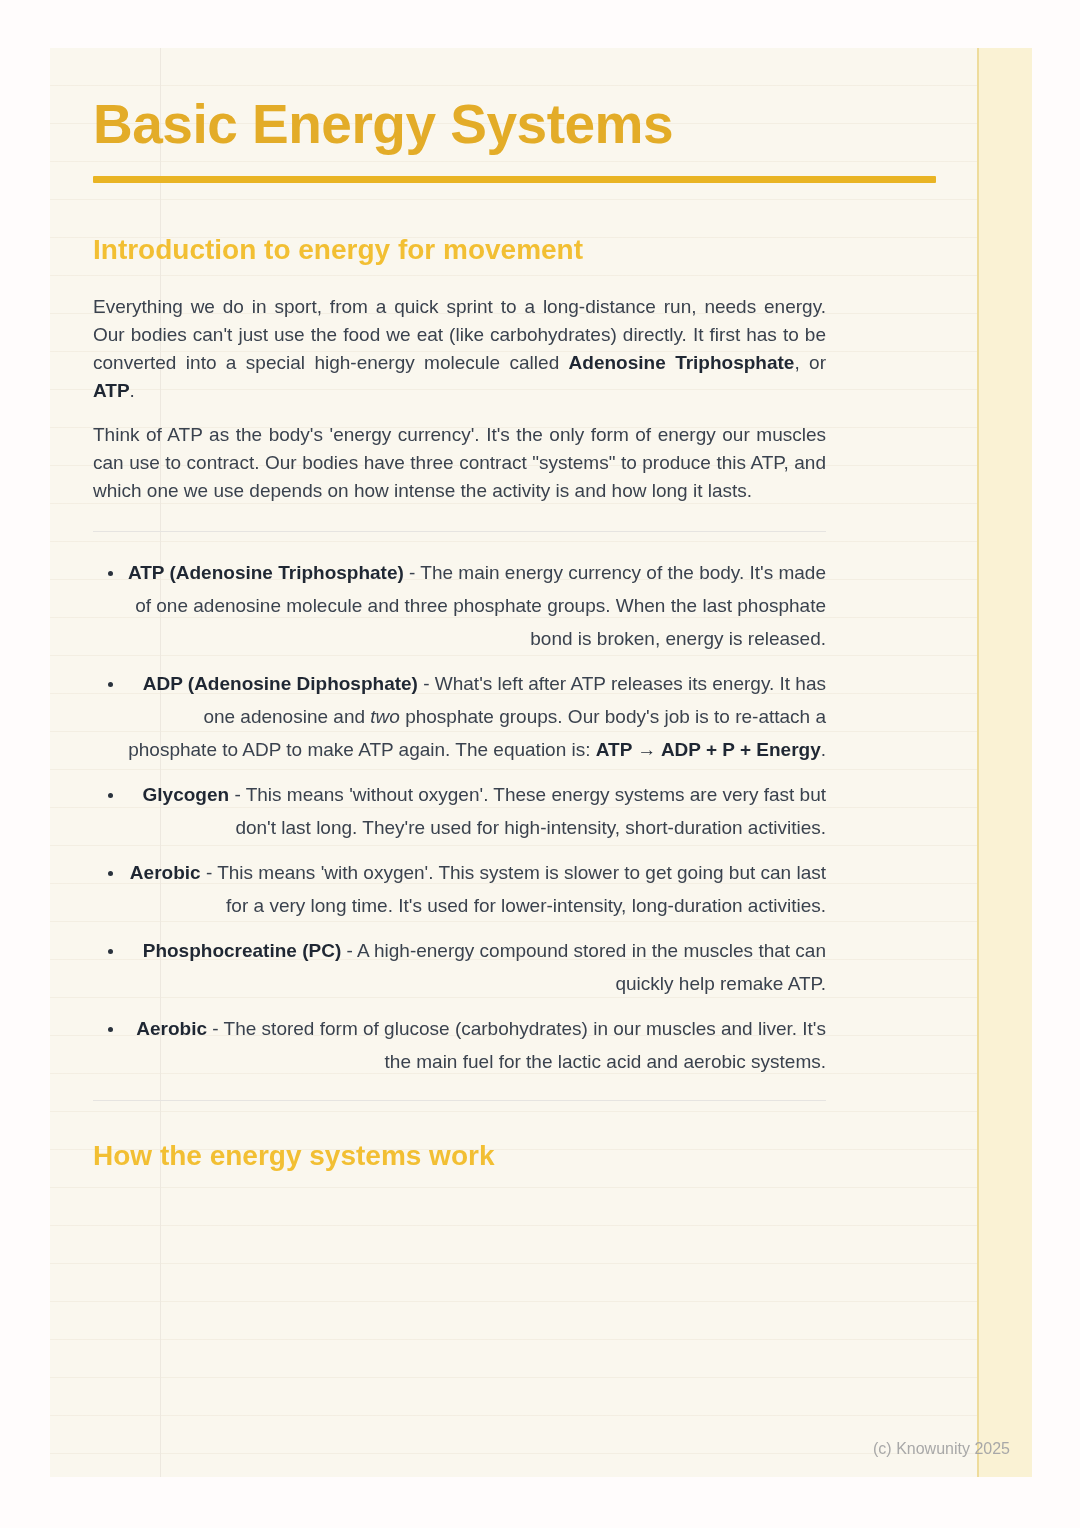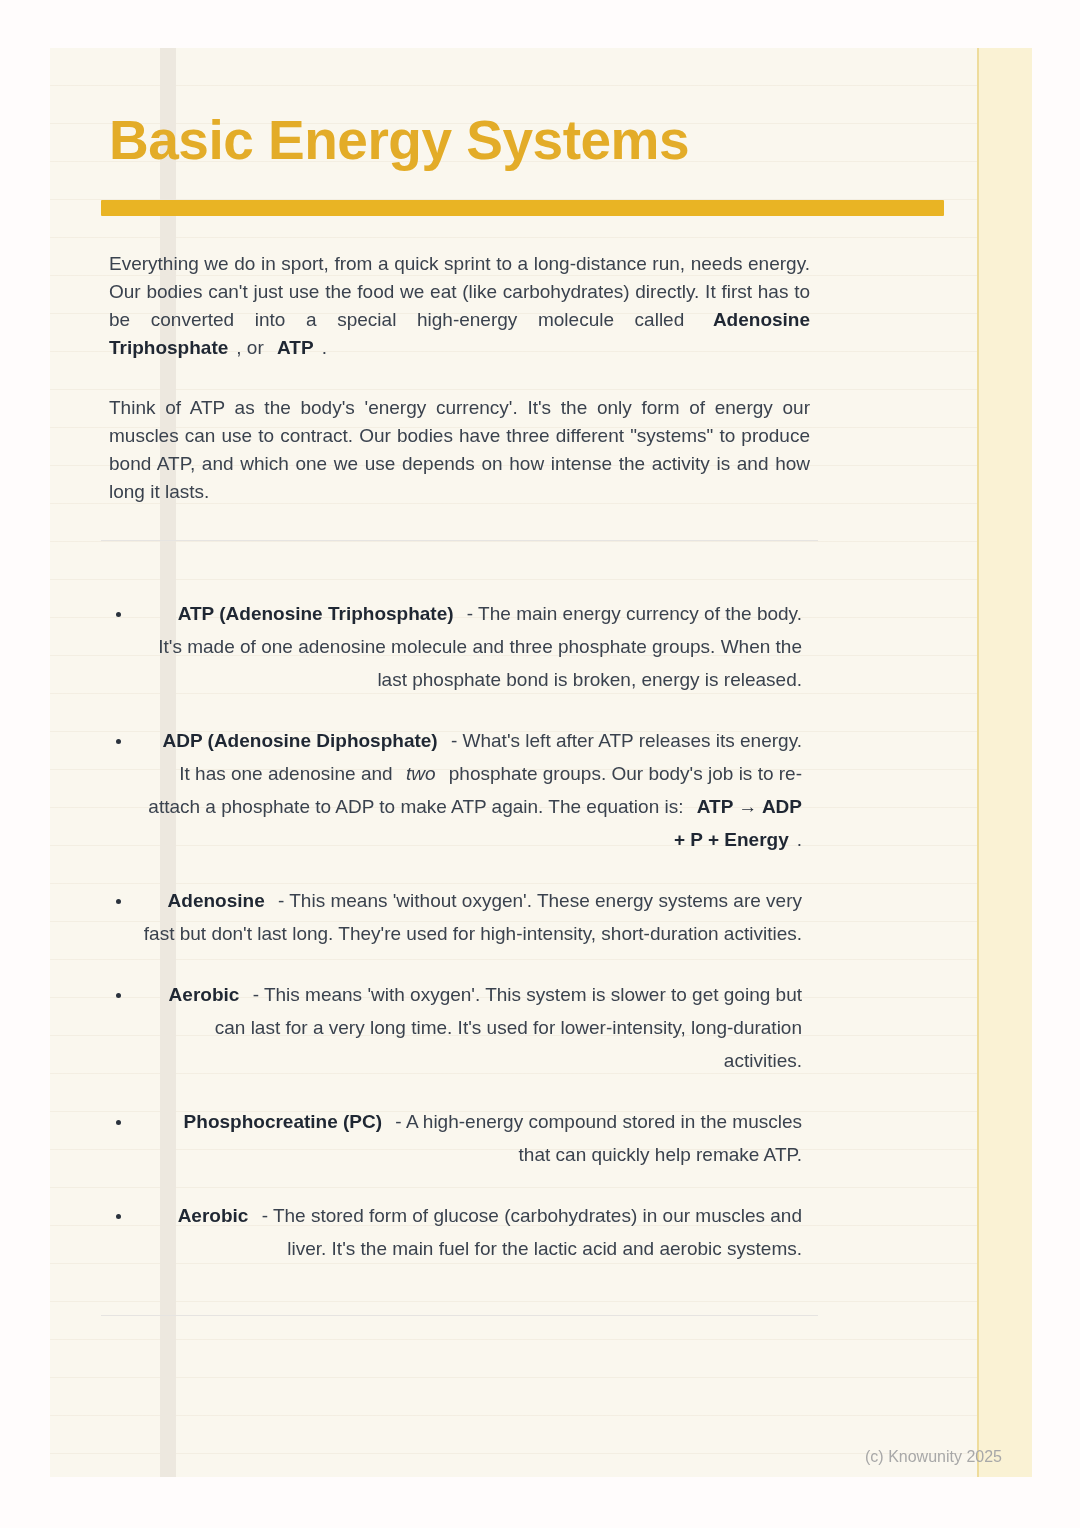--- a/index.html
+++ b/index.html
@@ -9,21 +9,21 @@
     --body-text: #3A424E;
     --bold-text: #1F2733;
     --page-bg: #FAF7EE;
     --outer-bg: #FFFCFC;
     --divider: #E6E4E1;
     --margin-line: #EDE8DF;
     --edge-strip-bg: #FAF2D4;
     --edge-strip-line: #EEDC9C;
     --watermark: #A8A8A8;
   }
-  * { box-sizing: border-box; margin: 0; padding: 8px; }
+  * { box-sizing: border-box; margin: 0; padding: 0; }
   html, body {
     width: 1080px; height: 1528px;
     background: var(--outer-bg);
     font-family: "Liberation Sans", "DejaVu Sans", sans-serif;
     overflow: hidden;
   }
   .sheet {
     position: absolute;
     left: 50px; top: 48px;
     width: 982px; height: 1429px;
@@ -119,32 +119,34 @@
 <body>
 
 <div class="sheet">
   <div class="margin-line"></div>
   <div class="edge-strip"></div>
 
   <div class="content">
     <h1 class="page-title">Basic Energy Systems</h1>
     <div class="title-rule"></div>
 
+    <h2 class="section-heading intro-heading">Introduction to energy for movement</h2>
     <p class="para first">Everything we do in sport, from a quick sprint to a long-distance run, needs energy. Our bodies can't just use the food we eat (like carbohydrates) directly. It first has to be converted into a special high-energy molecule called <strong>Adenosine Triphosphate</strong>, or <strong>ATP</strong>.</p>
-    <p class="para">Think of ATP as the body's 'energy currency'. It's the only form of energy our muscles can use to contract. Our bodies have three different "systems" to produce bond ATP, and which one we use depends on how intense the activity is and how long it lasts.</p>
+    <p class="para">Think of ATP as the body's 'energy currency'. It's the only form of energy our muscles can use to contract. Our bodies have three contract "systems" to produce this ATP, and which one we use depends on how intense the activity is and how long it lasts.</p>
 
     <hr class="divider">
 
     <ul class="terms">
       <li><strong>ATP (Adenosine Triphosphate)</strong> - The main energy currency of the body. It's made of one adenosine molecule and three phosphate groups. When the last phosphate bond is broken, energy is released.</li>
       <li><strong>ADP (Adenosine Diphosphate)</strong> - What's left after ATP releases its energy. It has one adenosine and <em>two</em> phosphate groups. Our body's job is to re-attach a phosphate to ADP to make ATP again. The equation is: <strong>ATP → ADP + P + Energy</strong>.</li>
-      <li><strong>Adenosine</strong> - This means 'without oxygen'. These energy systems are very fast but don't last long. They're used for high-intensity, short-duration activities.</li>
+      <li><strong>Glycogen</strong> - This means 'without oxygen'. These energy systems are very fast but don't last long. They're used for high-intensity, short-duration activities.</li>
       <li><strong>Aerobic</strong> - This means 'with oxygen'. This system is slower to get going but can last for a very long time. It's used for lower-intensity, long-duration activities.</li>
       <li><strong>Phosphocreatine (PC)</strong> - A high-energy compound stored in the muscles that can quickly help remake ATP.</li>
       <li><strong>Aerobic</strong> - The stored form of glucose (carbohydrates) in our muscles and liver. It's the main fuel for the lactic acid and aerobic systems.</li>
     </ul>
 
     <hr class="divider divider-2">
 
+    <h2 class="section-heading how-heading">How the energy systems work</h2>
   </div>
 
   <div class="watermark">(c) Knowunity 2025</div>
 </div>
 
 </body></html>

